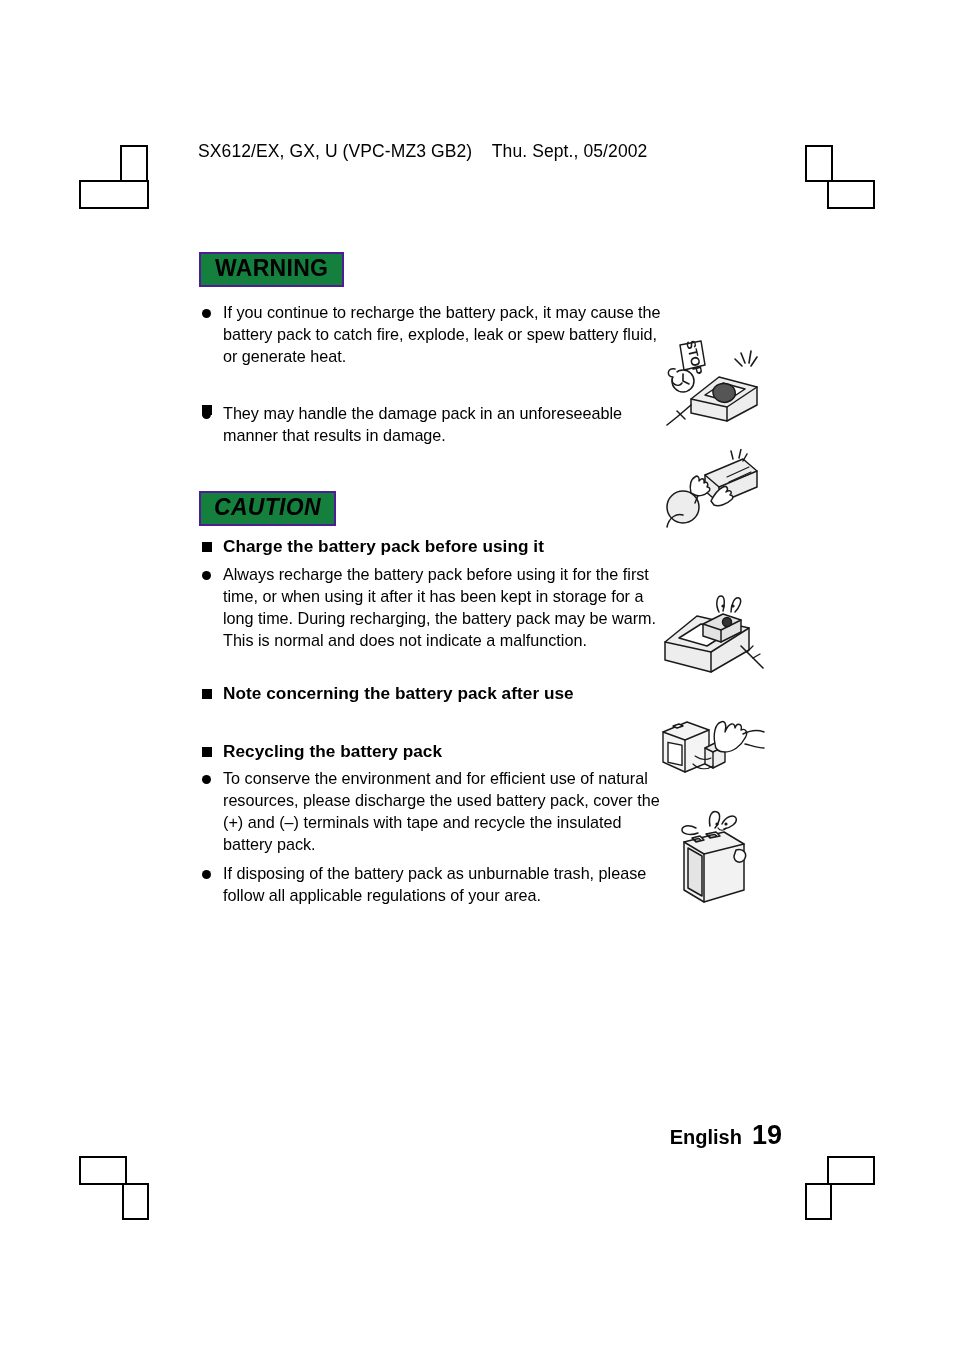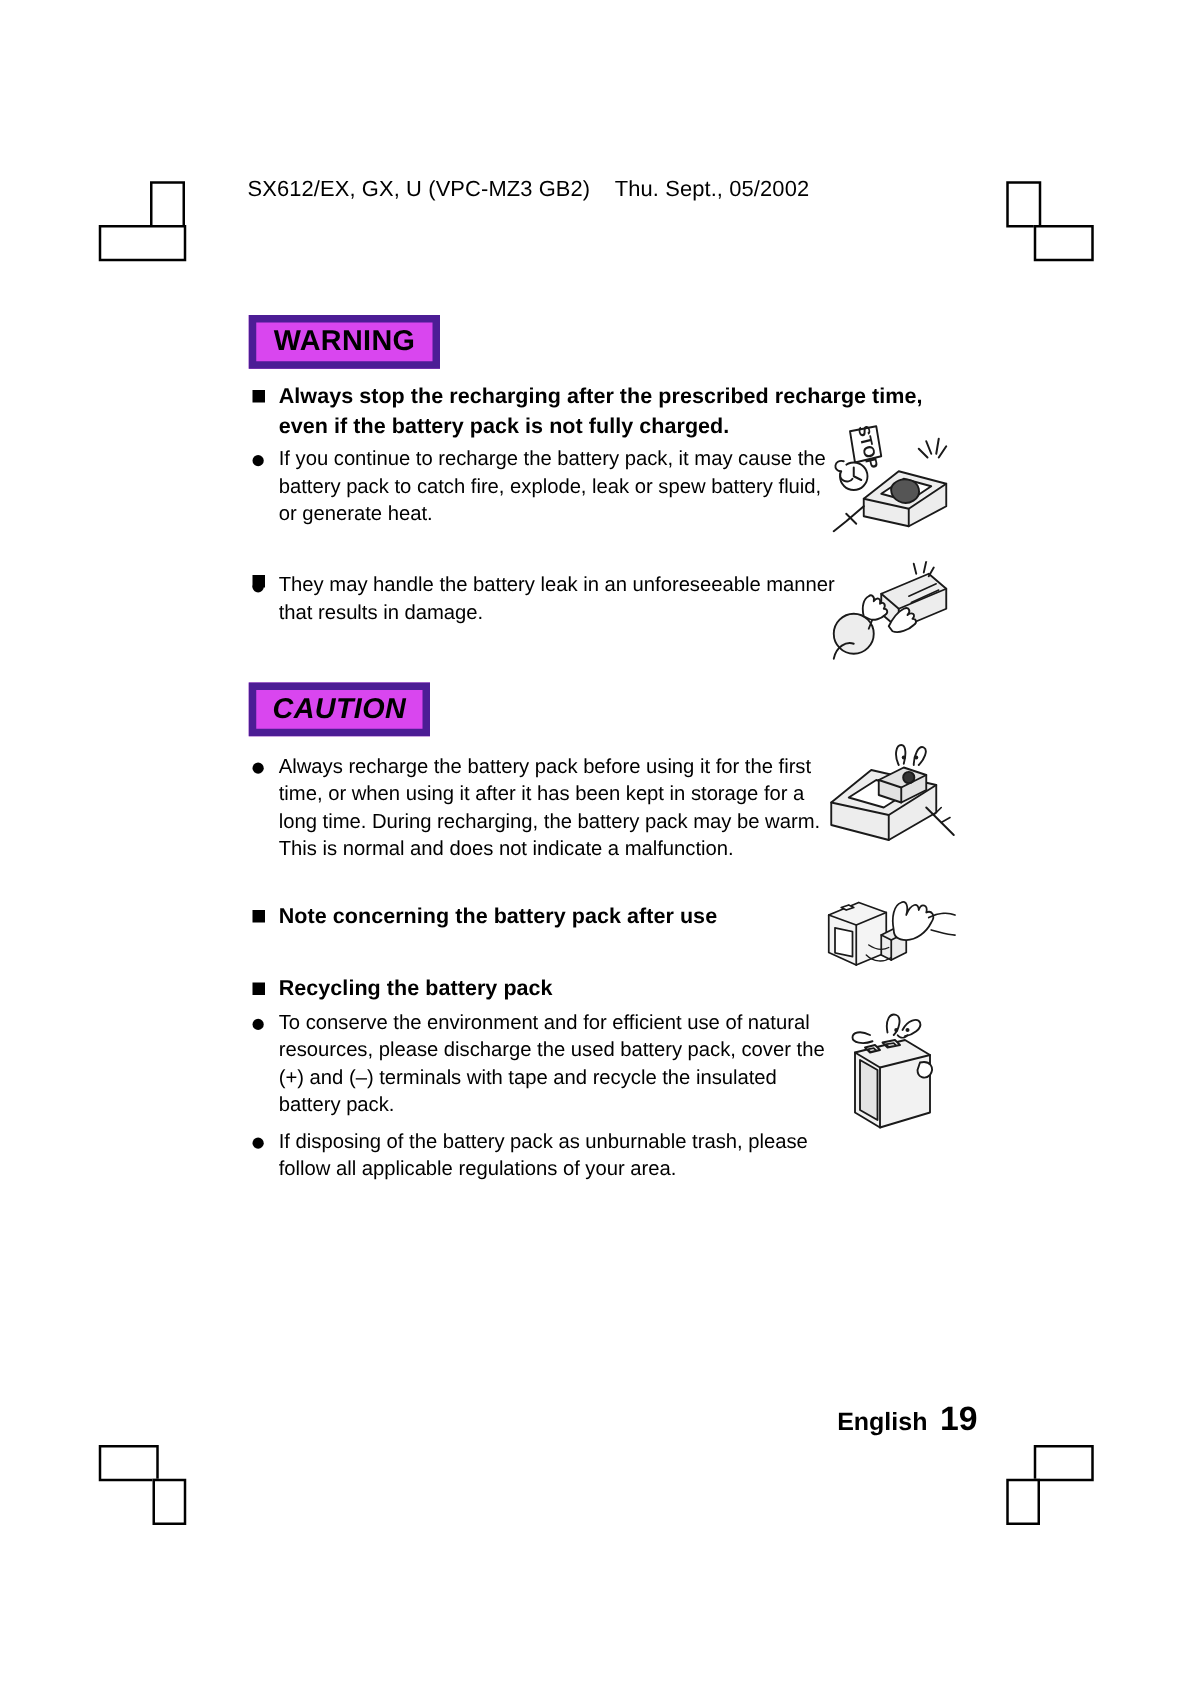--- a/index.html
+++ b/index.html
@@ -54,27 +54,27 @@
   
   .content {
     position: absolute;
     left: 199px;
     top: 252px;
     width: 640px;
   }
 
   .label-box {
     display: inline-block;
-    border: 6px solid #4c1d95;
+    border: 2px solid #4c1d95;
     padding: 2px 14px 4px 14px;
     font-size: 23px;
     font-weight: bold;
     letter-spacing: 0.3px;
     line-height: 1.1;
-    background: #d946ef;
+    background: #15803d;
   }
   .label-box.caution { padding-left: 13px; padding-right: 13px; font-style: italic; }
 
   .section { position: relative; }
 
   .heading {
     position: relative;
     padding-left: 24px;
     font-size: 17.2px;
     font-weight: bold;
@@ -165,49 +165,49 @@
 
   <div class="doc-header">SX612/EX, GX, U (VPC-MZ3 GB2)    Thu. Sept., 05/2002</div>
 
   <div class="content">
 
     <div class="section">
       <div class="label-box">WARNING</div>
 
       <div class="gap-warn-h1"></div>
 
+      <div class="gap-h-b"></div>
+      <div class="bullet">
+        <span class="dot"></span>
+        <span>If you continue to recharge the battery pack, it may cause the battery pack to catch fire, explode, leak or spew battery fluid, or generate heat.</span>
+      </div>
+
+      <div class="gap-b-h"></div>
+
       <div class="heading">
         <span class="sq"></span>
-        <span>Always stop the recharging after the prescribed recharge time, even if the battery pack is not fully charged.</span>
-      </div>
-      <div class="gap-h-b"></div>
-      <div class="bullet">
-        <span class="dot"></span>
-        <span>If you continue to recharge the battery pack, it may cause the battery pack to catch fire, explode, leak or spew battery fluid, or generate heat.</span>
-      </div>
-
-      <div class="gap-b-h"></div>
+      </div>
+      <div class="gap-h-b"></div>
+      <div class="bullet">
+        <span class="dot"></span>
+        <span>They may handle the damage pack in an unforeseeable manner that results in damage.</span>
+      </div>
+    </div>
+
+    <div class="gap-sec"></div>
+
+    <div class="section">
+      <div class="label-box caution">CAUTION</div>
+
+      <div class="gap-cap-h"></div>
 
       <div class="heading">
         <span class="sq"></span>
-      </div>
-      <div class="gap-h-b"></div>
-      <div class="bullet">
-        <span class="dot"></span>
-        <span>They may handle the battery leak in an unforeseeable manner that results in damage.</span>
-      </div>
-    </div>
-
-    <div class="gap-sec"></div>
-
-    <div class="section">
-      <div class="label-box caution">CAUTION</div>
-
-      <div class="gap-cap-h"></div>
-
+        <span>Charge the battery pack before using it</span>
+      </div>
       <div class="gap-h-b"></div>
       <div class="bullet">
         <span class="dot"></span>
         <span>Always recharge the battery pack before using it for the first time, or when using it after it has been kept in storage for a long time. During recharging, the battery pack may be warm. This is normal and does not indicate a malfunction.</span>
       </div>
 
       <div class="gap-b-h"></div>
 
       <div class="heading">
         <span class="sq"></span>

